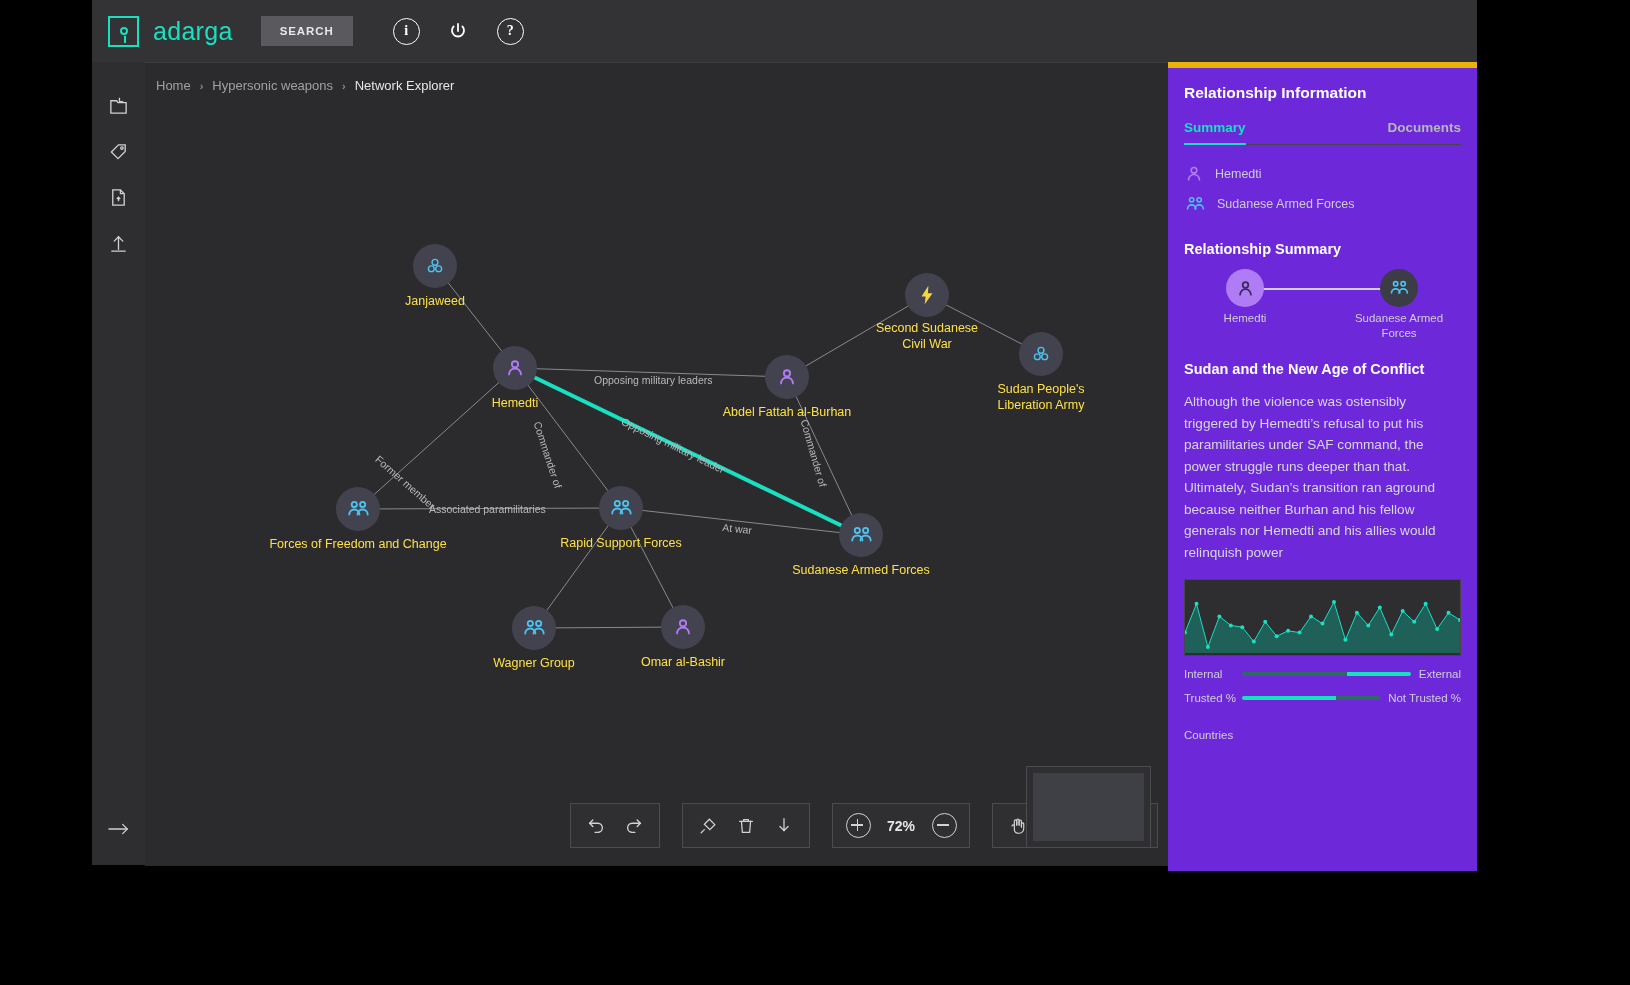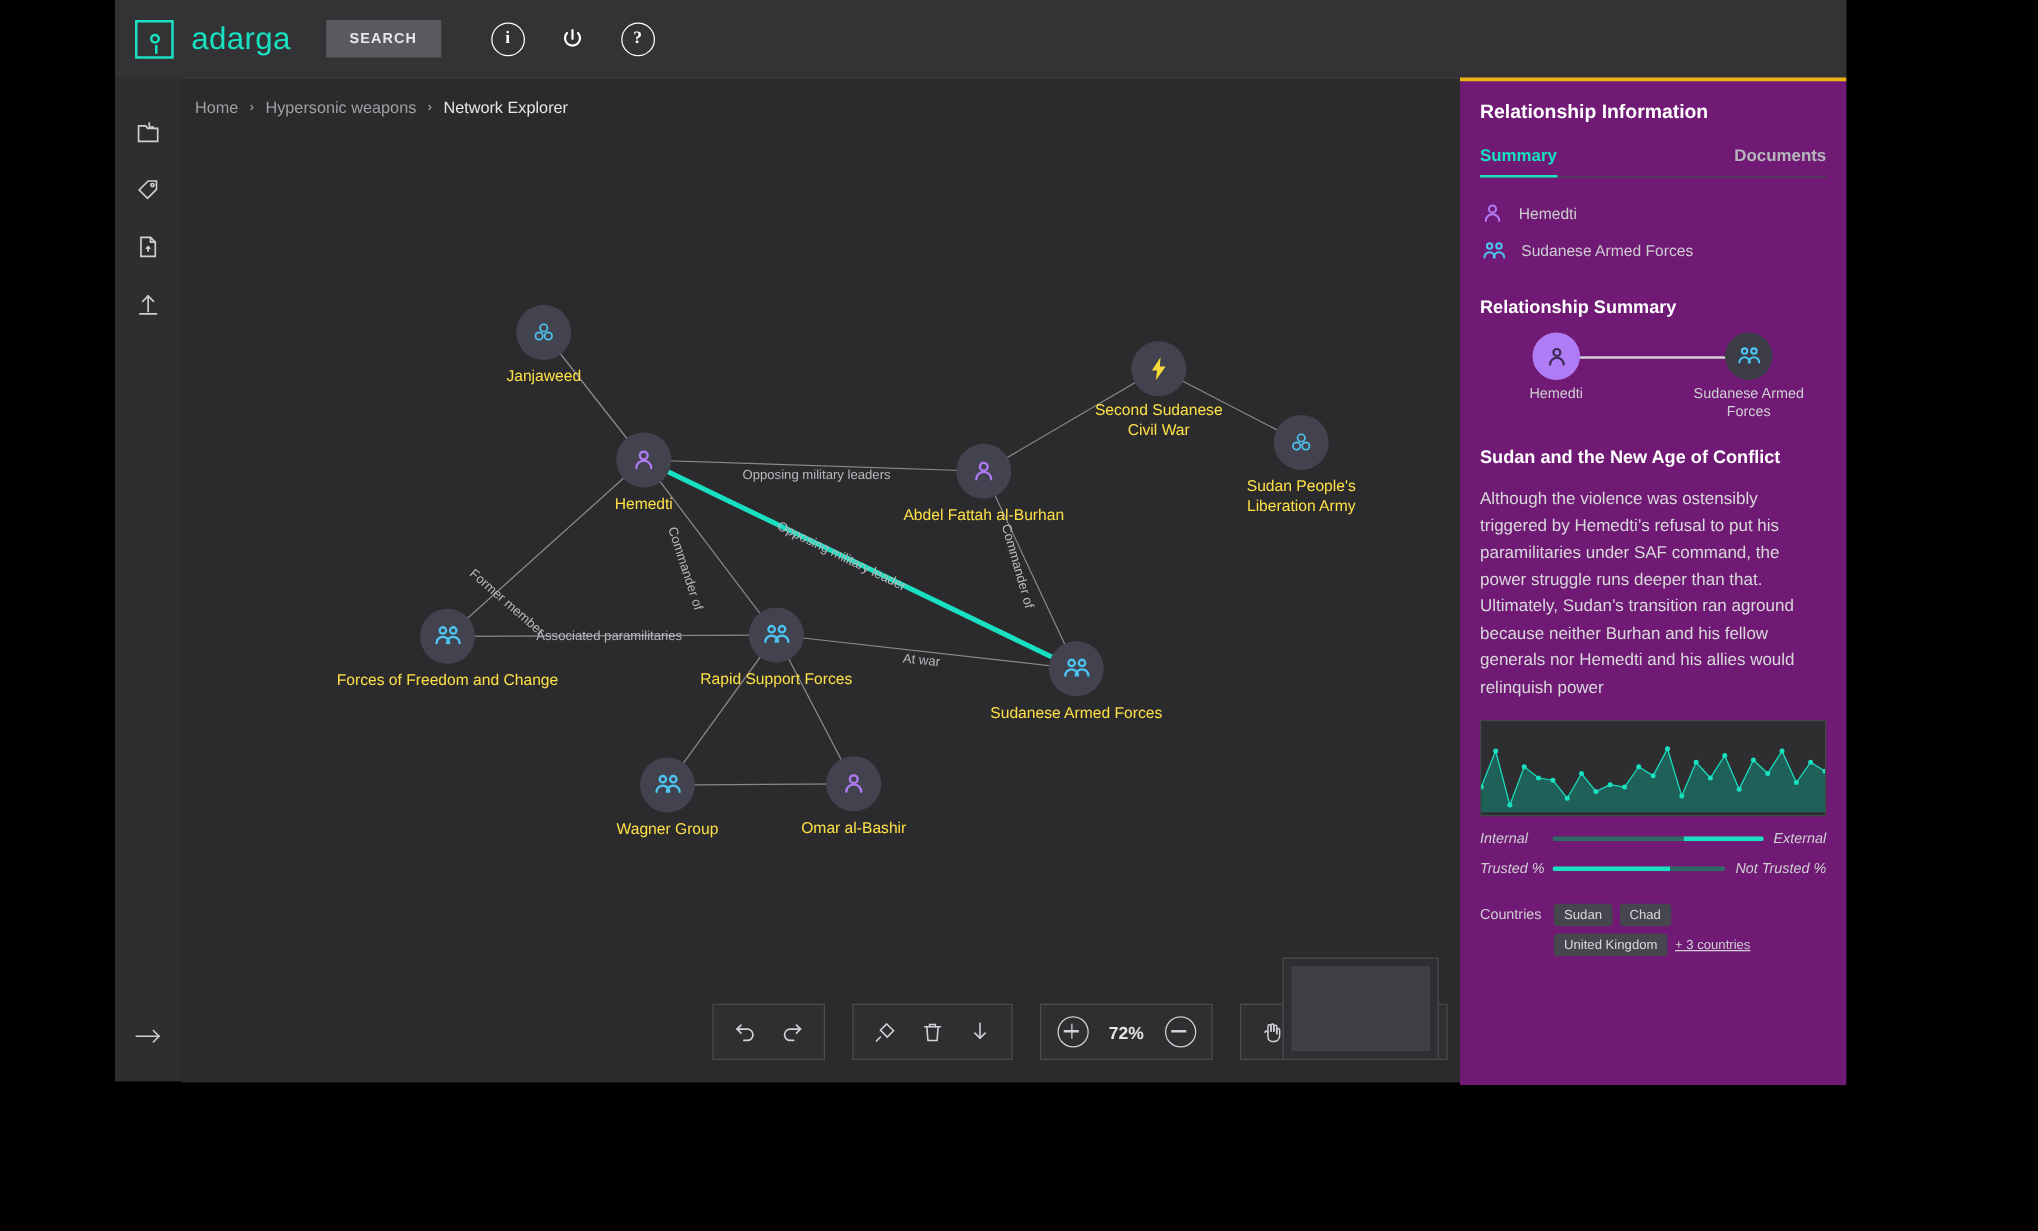--- a/index.html
+++ b/index.html
@@ -64,22 +64,22 @@
   .tbtn{width:34px;height:34px;display:flex;align-items:center;justify-content:center;color:#d2d2d6;cursor:pointer;}
   .zoomval{color:#e6e6e8;font-size:14px;font-weight:bold;padding:0 8px;}
   .circ{width:23px;height:23px;border:1.6px solid #d2d2d6;border-radius:50%;position:relative;}
   .circ:before{content:"";position:absolute;left:4.5px;top:10px;width:12px;height:1.6px;background:#d2d2d6;}
   .circ.plus:after{content:"";position:absolute;left:10px;top:4.5px;width:1.6px;height:12px;background:#d2d2d6;}
   .minimap{position:absolute;right:17px;bottom:18px;width:125px;height:82px;border:1px solid #4c4c50;
            background:#2f2f32;padding:6px;box-sizing:border-box;}
   .minimap-inner{width:100%;height:100%;background:#3f3f46;}
 
   
-  .panel{position:absolute;left:1076px;top:62px;width:309px;height:803px;background:#701a75;
-         border-top:3px solid #eab308;}
+  .panel{position:absolute;left:1076px;top:62px;width:309px;height:803px;background:#6d28d9;
+         border-top:6px solid #eab308;}
   .p-title{margin:16px 0 0 16px;color:#fff;font-size:15.5px;font-weight:bold;}
   .tabs{display:flex;gap:53px;margin:18px 0 0 16px;border-bottom:1px solid #45454a;padding-bottom:9px;
         width:277px;box-sizing:border-box;justify-content:space-between;}
   .tab{font-size:13.5px;font-weight:bold;color:#b7b7bb;cursor:pointer;}
   .tab.active{color:#18E0C0;position:relative;}
   .tab.active:after{content:"";position:absolute;left:0;right:0;bottom:-10px;height:2px;background:#18E0C0;}
   .ent{display:flex;align-items:center;gap:11px;margin:0 0 0 16px;height:30px;}
   .ent span{color:#cdcdd1;font-size:12.5px;}
   .sec-h{margin:22px 0 0 16px;color:#fff;font-size:14.5px;font-weight:bold;}
   .relviz{position:relative;height:86px;margin-top:12px;}
@@ -88,21 +88,21 @@
   .av-cap{position:absolute;top:42px;transform:translateX(-50%);text-align:center;color:#cfcfd3;font-size:11.5px;
           line-height:15px;width:110px;}
   .relline{position:absolute;top:19px;height:2px;background:#d0d0d4;}
   .art-h{margin:6px 0 0 16px;color:#fff;font-size:14.5px;font-weight:bold;}
   .art-b{margin:14px 16px 0 16px;color:#d8d8db;font-size:13.6px;line-height:21.5px;}
 
   .chartbox{margin:16px 16px 0 16px;height:75px;border:1px solid #46464b;position:relative;background:#2e2e31;}
   .chartbox svg{display:block;}
 
   .metric{display:flex;align-items:center;margin:12px 16px 0 16px;font-size:11.5px;color:#cfcfd3;}
-  .metric .lab{width:58px;font-style:italic;}
+  .metric .lab{width:58px;}
   .metric .lab.r{width:auto;margin-left:8px;}
   .bar{flex:1;height:4px;border-radius:2px;display:flex;overflow:hidden;}
   .bar .s1{height:100%;}
   .bar .s2{height:100%;}
 
   .countries{display:flex;margin:22px 16px 0 16px;font-size:11.5px;color:#cfcfd3;}
   .ctags{display:flex;flex-wrap:wrap;gap:6px;margin-left:10px;width:190px;}
   .ctag{background:#46464f;color:#d8d8dc;font-size:10.5px;padding:3px 8px;border-radius:3px;}
   .cmore{color:#cfcfd3;font-size:10.5px;text-decoration:underline;align-self:center;cursor:pointer;}
 </style>
@@ -484,21 +484,15 @@
       <div class="lab">Trusted %</div>
       <div class="bar">
         <div class="s1" id="m1a" style="width: 68%; background: rgb(24, 224, 192);"></div>
         <div class="s2" id="m1b" style="width: 32%; background: rgb(46, 106, 99);"></div>
       </div>
       <div class="lab r">Not Trusted %</div>
     </div>
 
     <div class="countries">
       <div style="padding-top:3px;">Countries</div>
-      <div class="ctags" id="ctags">
-          <div class="ctag">Sudan</div>
-          <div class="ctag">Chad</div>
-          <div class="ctag">United Kingdom</div>
-          <div class="cmore">+ 3 countries</div>
-        </div>
     </div>
   </div>
 </div>
 
 </body></html>

